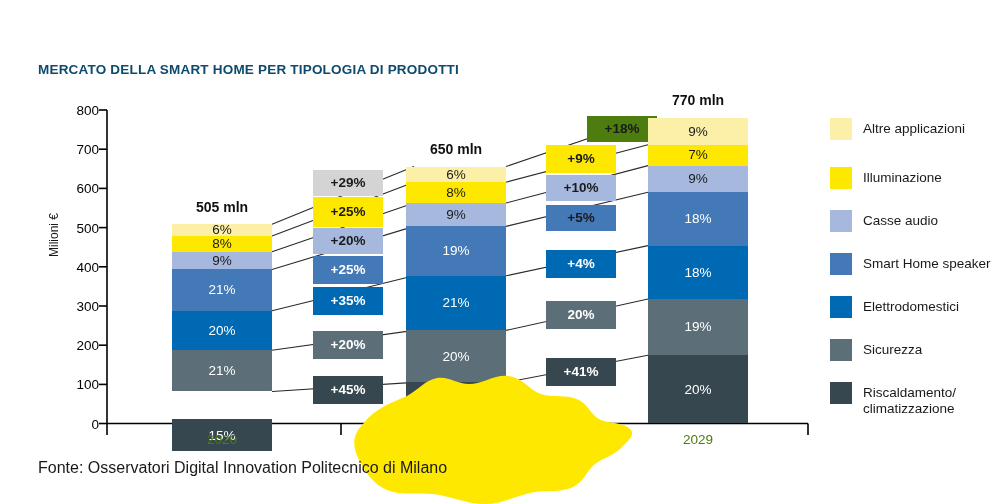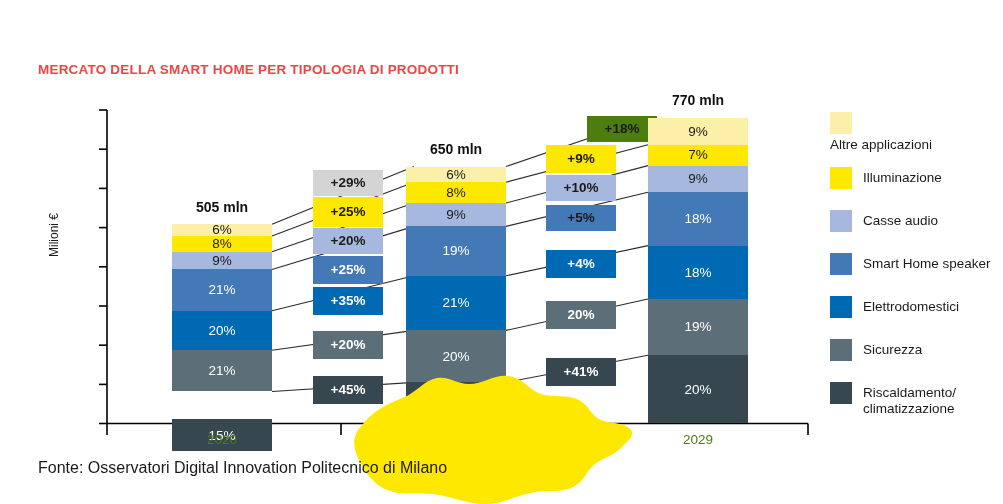--- a/index.html
+++ b/index.html
@@ -20,21 +20,21 @@
   }
 
   
   #chart-title {
     position: absolute;
     left: 38px;
     top: 62px;
     font-size: 13.5px;
     font-weight: bold;
     letter-spacing: 0.2px;
-    color: #ef4444;
+    color: #0c4a6e;
     white-space: nowrap;
   }
 
   
   #plot {
     position: absolute;
     left: 0;
     top: 0;
     width: 1003px;
     height: 504px;
@@ -210,20 +210,31 @@
         <line x1="506" y1="166.6" x2="648" y2="118.1"></line>
         <line x1="506" y1="182.2" x2="648" y2="144.8"></line>
         <line x1="506" y1="203.0" x2="648" y2="165.6"></line>
         <line x1="506" y1="226.4" x2="648" y2="192.3"></line>
         <line x1="506" y1="275.8" x2="648" y2="245.6"></line>
         <line x1="506" y1="330.4" x2="648" y2="299.0"></line>
         <line x1="506" y1="382.4" x2="648" y2="355.3"></line>
       </g>
     </svg>
 
+    <div class="ytick-wrap">
+      <div class="ytick" style="top:110px;">800</div>
+      <div class="ytick" style="top:149.2px;">700</div>
+      <div class="ytick" style="top:188.4px;">600</div>
+      <div class="ytick" style="top:227.6px;">500</div>
+      <div class="ytick" style="top:266.8px;">400</div>
+      <div class="ytick" style="top:306px;">300</div>
+      <div class="ytick" style="top:345.2px;">200</div>
+      <div class="ytick" style="top:384.4px;">100</div>
+      <div class="ytick" style="top:423.5px;">0</div>
+    </div>
 
     <div class="axis-label-y">Milioni €</div>
 
     <div class="bar-total" style="left:222px; top:199px;">505 mln</div>
     <div class="bar" style="left:172px; top:224.3px; width:100px; height:199.2px;">
       <div class="seg" style="top:0px;     height:11.8px; background:#FCF0A8; color:#1a1a1a;">6%</div>
       <div class="seg" style="top:11.8px;  height:15.7px; background:#FFE800; color:#1a1a1a;">8%</div>
       <div class="seg" style="top:27.5px;  height:17.7px; background:#A6B8DE; color:#1a1a1a;">9%</div>
       <div class="seg" style="top:45.2px;  height:41.3px; background:#4479B8; color:#ffffff;">21%</div>
       <div class="seg" style="top:86.5px;  height:39.4px; background:#0069B4; color:#ffffff;">20%</div>
@@ -277,21 +288,21 @@
         C138,12 150,2 164,4 C178,6 184,18 196,22 C208,26 222,22 234,28
         C244,33 246,44 256,48 C266,52 280,50 286,58 C290,64 282,70 276,76
         C268,84 258,86 250,92 C242,98 240,108 230,114 C218,121 204,118 190,120
         C172,123 158,132 140,132 C120,132 106,124 88,122 C72,120 56,124 42,118
         C28,112 20,100 14,88 C8,76 6,64 18,52 Z"></path>
     </svg>
 
   </div>
 
   <div id="legend">
-    <div class="legend-row" style="top:0;flex-direction:column;">
+    <div class="legend-row" style="top:6px;">
       <span class="legend-swatch" style="background:#FCF0A8;"></span>
       <span class="legend-text">Altre applicazioni</span>
     </div>
     <div class="legend-row" style="top:55px;">
       <span class="legend-swatch" style="background:#FFE800;"></span>
       <span class="legend-text">Illuminazione</span>
     </div>
     <div class="legend-row" style="top:98px;">
       <span class="legend-swatch" style="background:#A6B8DE;"></span>
       <span class="legend-text">Casse audio</span>

